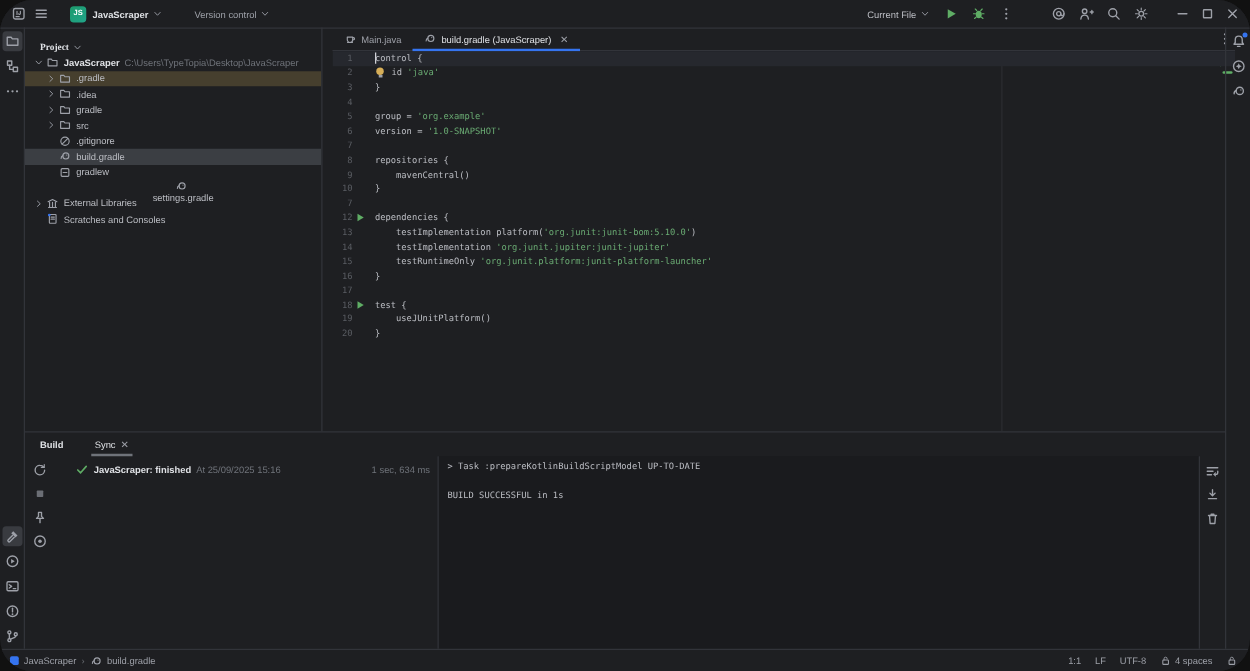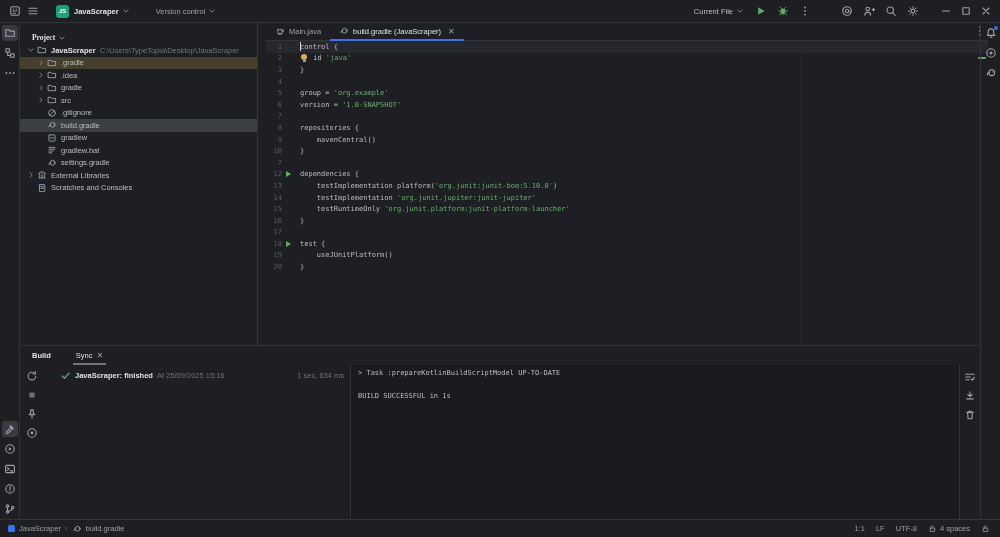--- a/index.html
+++ b/index.html
@@ -1,17 +1,17 @@
 <!DOCTYPE html>
 <html><head>
 <meta charset="utf-8">
 <style>
   html,body{margin:0;padding:0;background:#111;}
   .app{position:relative;width:1000px;height:537px;background:#1e1f22;overflow:hidden;
-       font-family:"Liberation Sans",sans-serif;color:#bcbec4;font-size:7.5px;
+       font-family:"Liberation Sans",sans-serif;color:#bcbec4;font-size:7.5px;border-radius:26px;
        -webkit-font-smoothing:antialiased;}
   .icon{display:inline-flex;align-items:center;justify-content:center;color:#9da0a8;flex:none;}
   .icon svg{display:block;}
 
   
   .titlebar{position:absolute;top:0;left:0;right:0;height:22px;background:#1e1f22;
             border-bottom:1px solid #32343a;display:flex;align-items:center;
             justify-content:space-between;padding:0 4px 0 6px;}
   .tb-left,.tb-right{display:flex;align-items:center;}
   .tb-btn{width:18px;height:18px;border-radius:3px;cursor:pointer;}
@@ -406,30 +406,21 @@
         <div class="tree-row" style="padding-left: 16px;">
           <span class="chev-sp"></span>
           <span class="icon tree-ico">
             <svg width="10" height="10" viewBox="0 0 12 12" fill="none" stroke="currentColor" stroke-width="1.1" stroke-linecap="round" stroke-linejoin="round">
               <rect x="2.3" y="2.3" width="7.4" height="7.4" rx="1"></rect>
               <path d="M4.2 6h3.6"></path>
             </svg>
           </span>
           <span class="tree-label">gradlew</span>
         </div>
-        <div class="tree-row" style="padding-left: 16px;">
-          <span class="chev-sp"></span>
-          <span class="icon tree-ico">
-            <svg width="10" height="10" viewBox="0 0 12 12" fill="none" stroke="currentColor" stroke-width="1.1" stroke-linecap="round" stroke-linejoin="round">
-              <path d="M2.4 2.8h7.2M2.4 5h7.2M2.4 7.2h5M2.4 9.4h3.2"></path>
-            </svg>
-          </span>
-          <span class="tree-label">gradlew.bat</span>
-        </div>
-        <div class="tree-row" style="padding-left: 16px;">
+        <div class="tree-row" style="padding-left: 16px; flex-direction: column;">
           <span class="chev-sp"></span>
           <span class="icon tree-ico">
             <svg width="10" height="10" viewBox="0 0 12 12" fill="none" stroke="currentColor" stroke-width="1.1" stroke-linecap="round" stroke-linejoin="round">
               <circle cx="6.8" cy="5.7" r="2.9"></circle>
               <path d="M4.1 5.4c-1.1.3-1.9 1.3-1.8 2.6"></path>
               <circle cx="7.7" cy="4.9" r="0.55" fill="currentColor" stroke="none"></circle>
             </svg>
           </span>
           <span class="tree-label">settings.gradle</span>
         </div>

